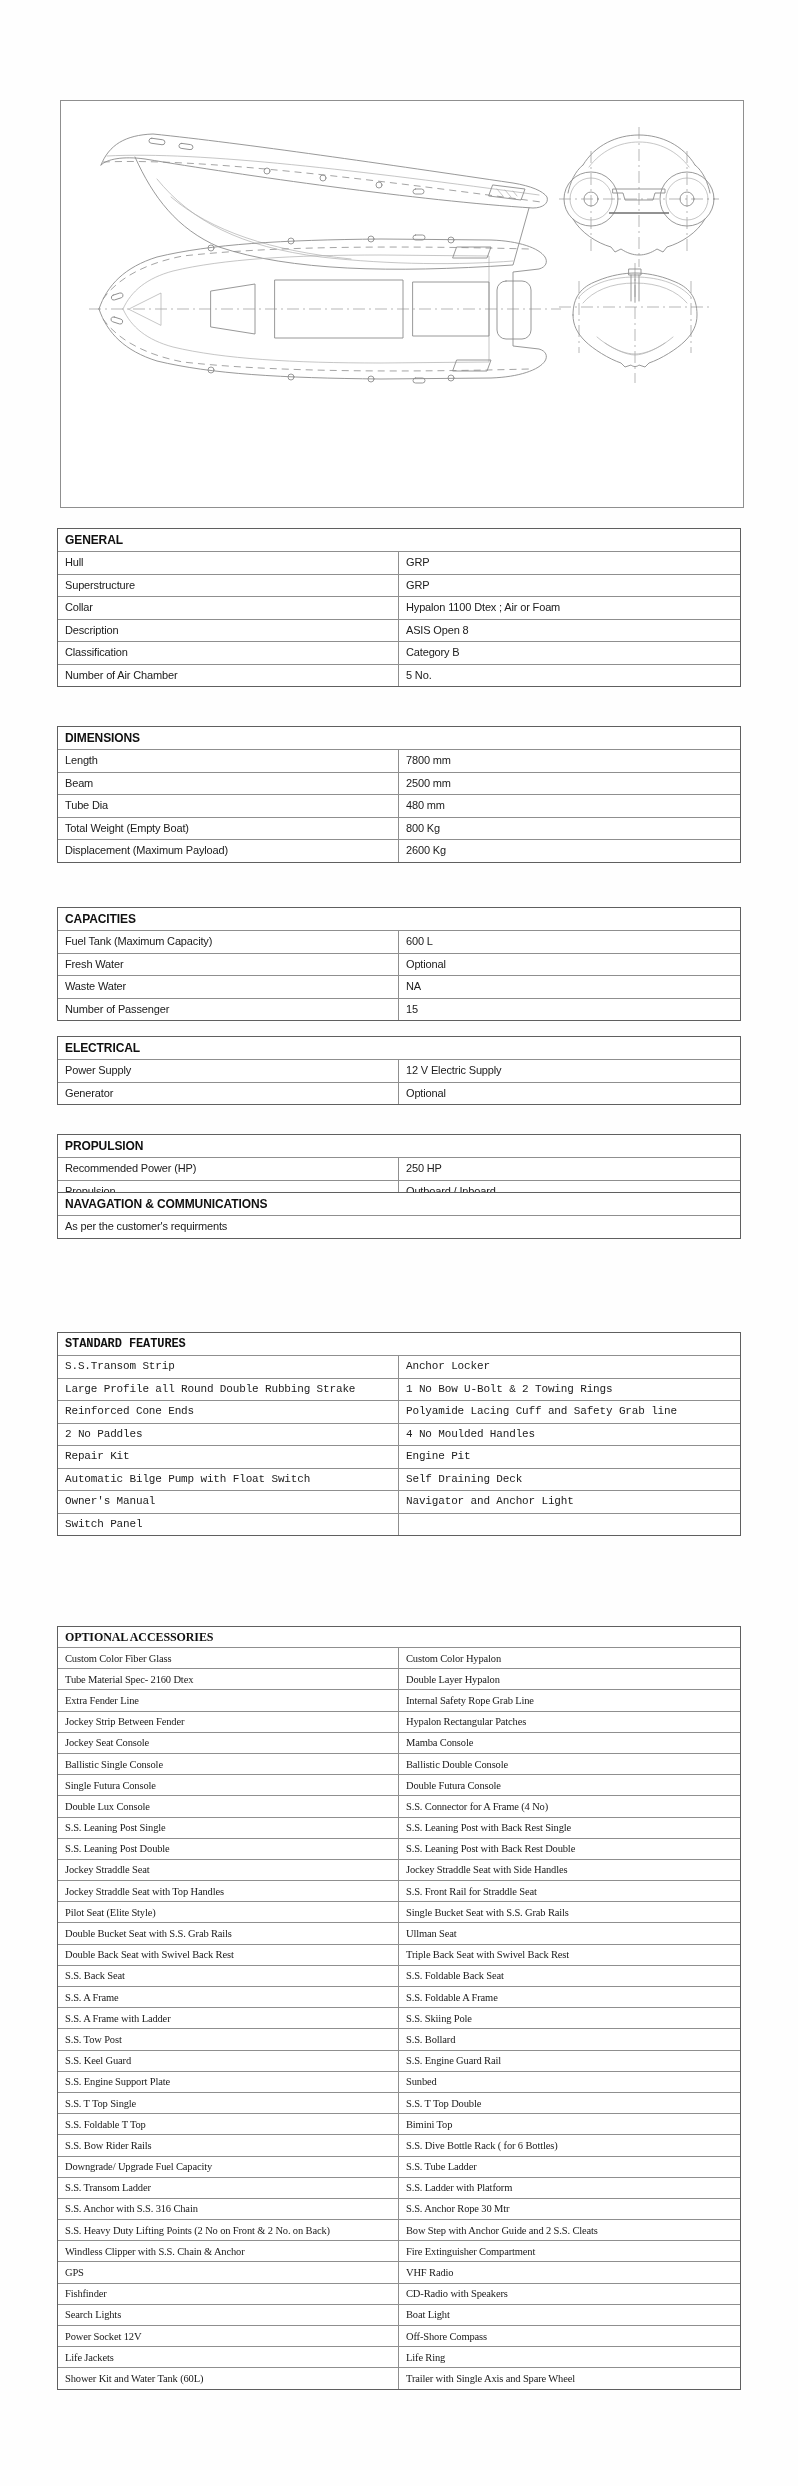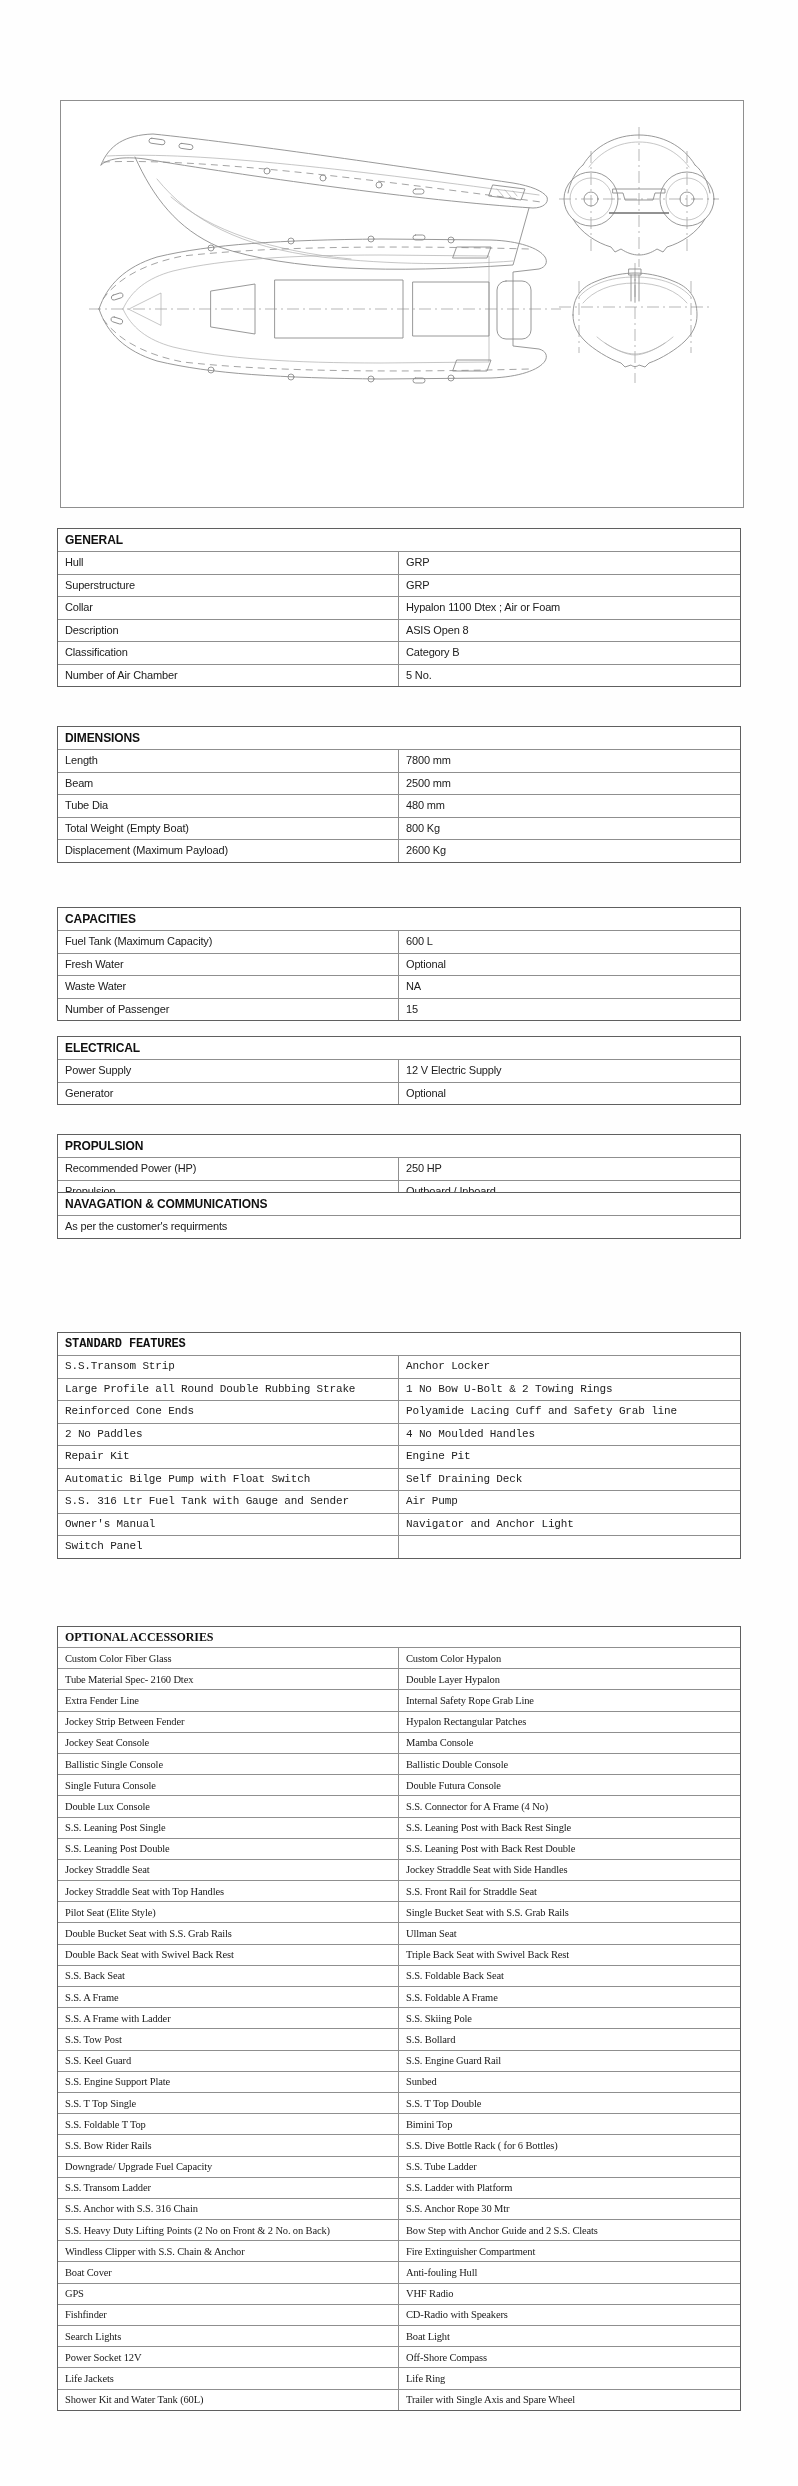--- a/index.html
+++ b/index.html
@@ -253,24 +253,20 @@
         </div>
         <div class="spec-row">
           <div class="spec-cell label">Repair Kit</div>
           <div class="spec-cell value">Engine Pit</div>
         </div>
         <div class="spec-row">
           <div class="spec-cell label">Automatic Bilge Pump with Float Switch</div>
           <div class="spec-cell value">Self Draining Deck</div>
         </div>
         <div class="spec-row">
-          <div class="spec-cell label">S.S. 316 Ltr Fuel Tank with Gauge and Sender</div>
-          <div class="spec-cell value">Air Pump</div>
-        </div>
-        <div class="spec-row">
           <div class="spec-cell label">Owner's Manual</div>
           <div class="spec-cell value">Navigator and Anchor Light</div>
         </div>
         <div class="spec-row">
           <div class="spec-cell label">Switch Panel</div>
           <div class="spec-cell value"></div>
         </div>
       </div>
       <div class="spec-table c2 dense" style="top: 1626px; font-family: Liberation Serif, serif;">
         <div class="spec-header">OPTIONAL ACCESSORIES</div>
@@ -384,24 +380,20 @@
         </div>
         <div class="spec-row">
           <div class="spec-cell label">S.S. Heavy Duty Lifting Points (2 No on Front &amp; 2 No. on Back)</div>
           <div class="spec-cell value">Bow Step with Anchor Guide and 2 S.S. Cleats</div>
         </div>
         <div class="spec-row">
           <div class="spec-cell label">Windless Clipper with S.S. Chain &amp; Anchor</div>
           <div class="spec-cell value">Fire Extinguisher Compartment</div>
         </div>
         <div class="spec-row">
-          <div class="spec-cell label">Boat Cover</div>
-          <div class="spec-cell value">Anti-fouling Hull</div>
-        </div>
-        <div class="spec-row">
           <div class="spec-cell label">GPS</div>
           <div class="spec-cell value">VHF Radio</div>
         </div>
         <div class="spec-row">
           <div class="spec-cell label">Fishfinder</div>
           <div class="spec-cell value">CD-Radio with Speakers</div>
         </div>
         <div class="spec-row">
           <div class="spec-cell label">Search Lights</div>
           <div class="spec-cell value">Boat Light</div>

